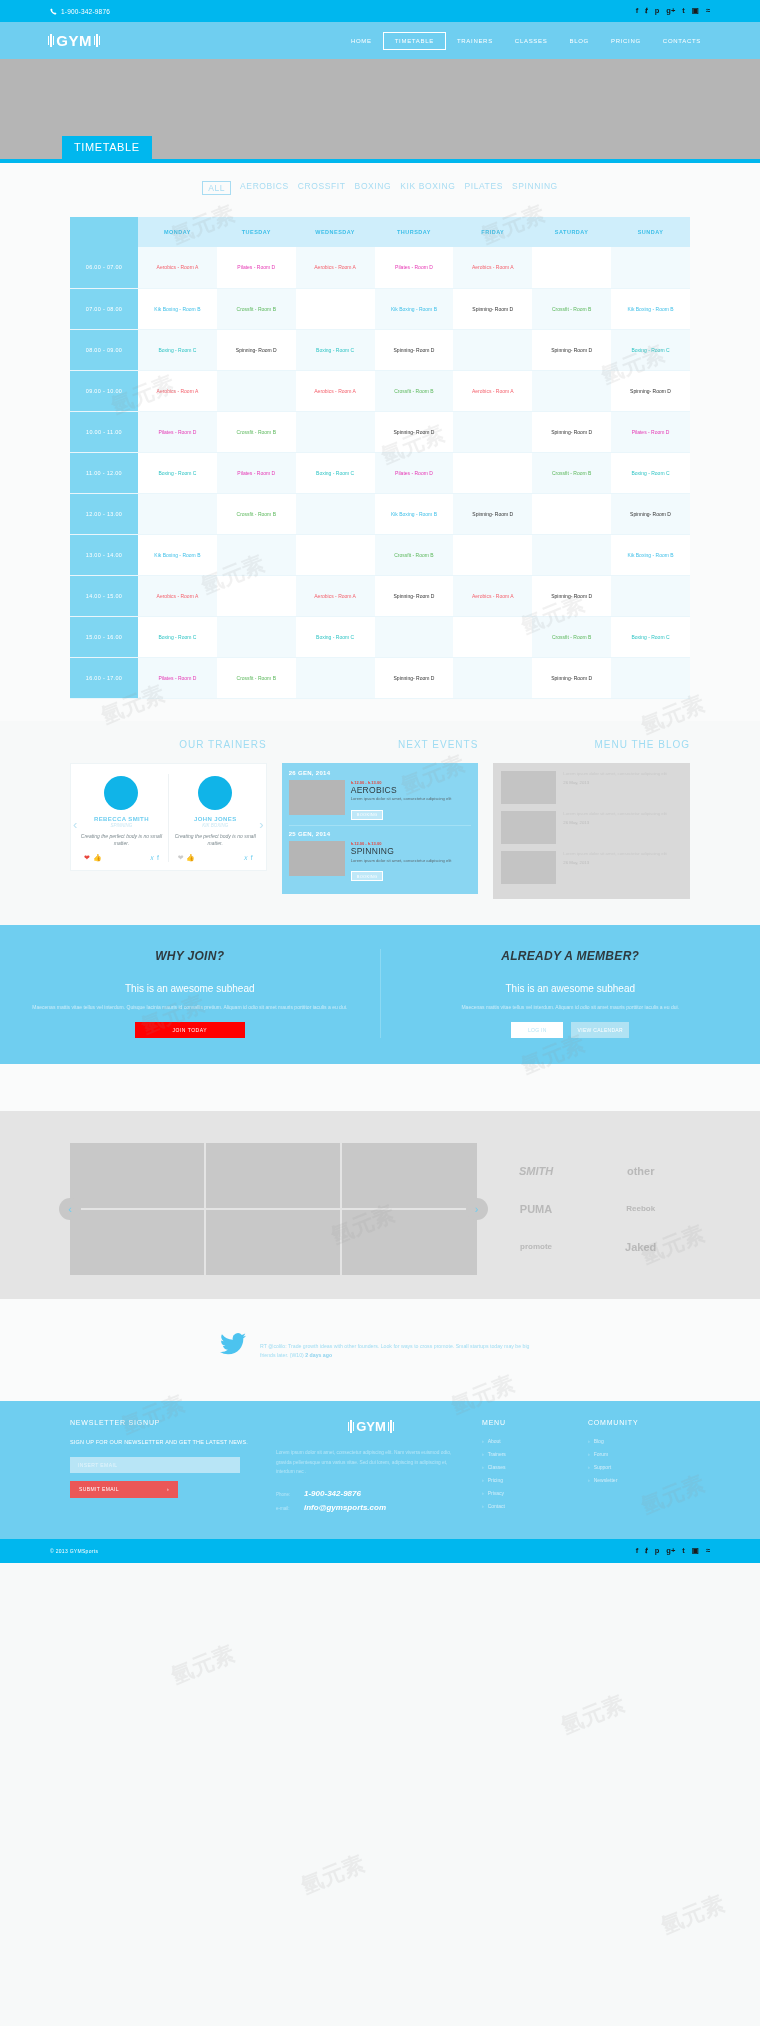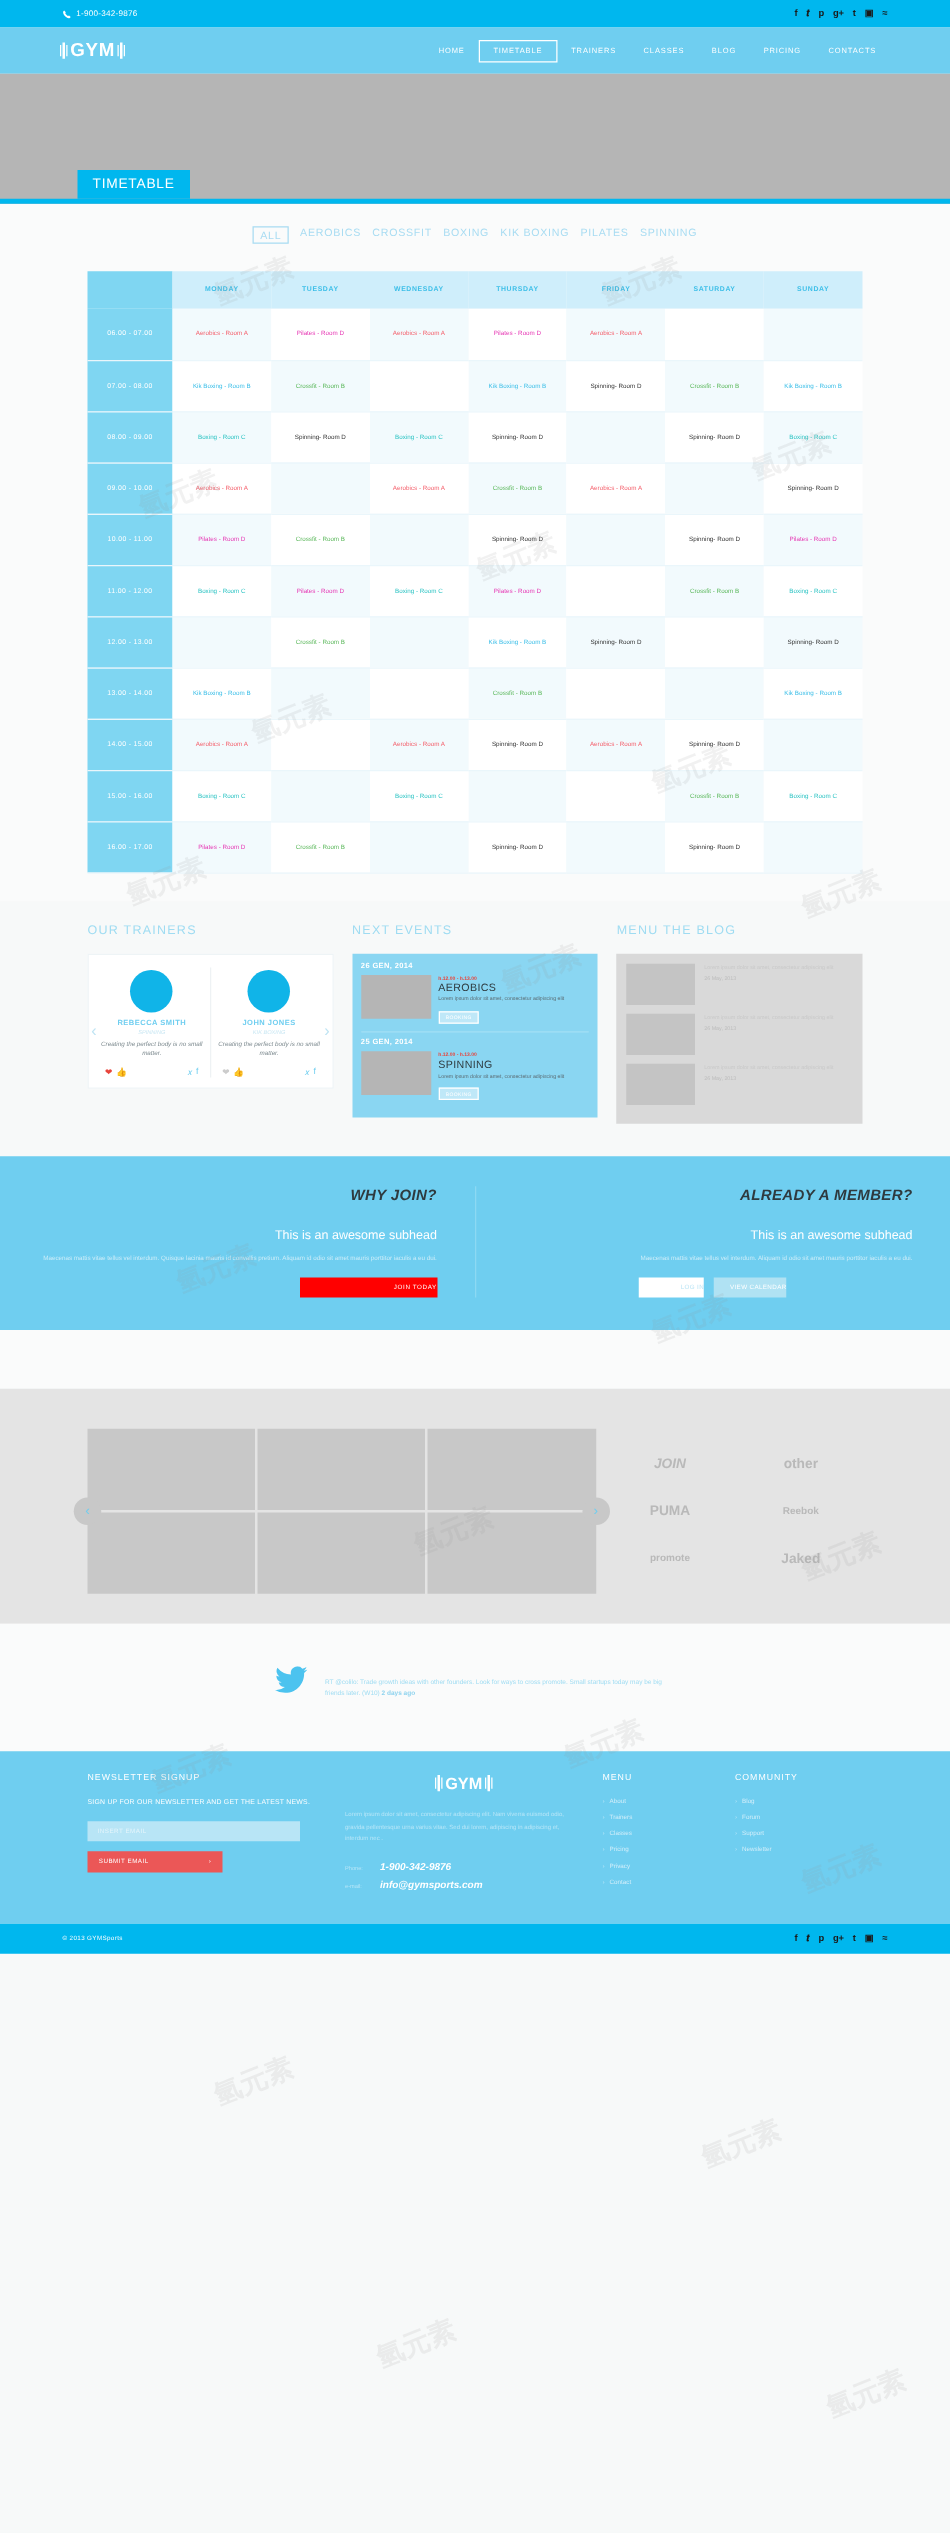--- a/index.html
+++ b/index.html
@@ -50,21 +50,21 @@
   table.tt td { height:41px; font-size:5px; text-align:center; vertical-align:middle;
                 border-bottom:1px solid #eaf6fb; }
   table.tt td.alt { background:#f2fafd; }
   table.tt td.wht { background:#ffffff; }
   .c-aerobics{color:#f4606c}.c-pilates{color:#e637b4}.c-crossfit{color:#5cb85c}
   .c-boxing{color:#2ec4c4}.c-kik{color:#3dbfe8}.c-spinning{color:#333}
 
   
   .three { display:flex; gap:15px; width:620px; margin:18px auto 0; }
   .col { flex:1; }
-  .col h3 { text-align:left; color:#9fdcf2; font-size:10px; font-weight:normal;
+  .col h3 { text-align:right; color:#9fdcf2; font-size:10px; font-weight:normal;
             letter-spacing:1px; margin-bottom:13px; }
   .trainer-card{background:#fff;border:1px solid #eef4f6;padding:10px 4px 8px;display:flex;position:relative;}
   .tr-arrow{position:absolute;top:50%;color:#bfe4f3;font-size:13px;}
   .tr-arrow.l{left:2px}.tr-arrow.r{right:2px}
   .tr { flex:1; text-align:center; padding:0 5px;}
   .tr + .tr { border-left:1px solid #eef2f4; }
   .av { width:34px;height:34px;border-radius:50%;background:#10b4e8;margin:2px auto 6px;}
   .tr-name{color:#6fcef0;font-size:6px;font-weight:bold;letter-spacing:.4px;}
   .tr-role{color:#c9e7f3;font-size:4.5px;font-style:italic;margin-top:1px;}
   .tr-quote{color:#7d8a8f;font-size:5px;font-style:italic;line-height:1.5;margin-top:5px;}
@@ -84,21 +84,21 @@
   .ev-hr{border-top:1px solid #a3e0f5;margin:4px 0 5px;}
 
   .blog{background:#d9d9d9;padding:8px;}
   .bl{display:flex;gap:7px;margin-bottom:7px;}
   .bl-thumb{width:55px;height:33px;background:#c4c4c4;flex:none;}
   .bl-txt{color:#c9c9c9;font-size:4.3px;line-height:1.5;}
   .bl-date{color:#bdbdbd;font-size:4.3px;margin-top:3px;}
 
   
   .join{background:#6fcef0;padding:24px 0 26px;display:flex;}
-  .join-col{flex:1;text-align:right;padding:0 30px;}
+  .join-col{flex:1;text-align:center;padding:0 30px;}
   .join-col:first-child{border-right:1px solid #8cd9f3;}
   .join-h{color:#2e3a3f;font-size:12px;font-style:italic;font-weight:bold;letter-spacing:.3px;}
   .join-sub{color:#fff;font-size:10px;margin-top:20px;}
   .join-p{color:#cdedf9;font-size:5px;line-height:1.8;margin-top:9px;}
   .btn-red{display:inline-block;background:#ff0000;color:#fff;font-size:5px;
            padding:5px 0;width:110px;margin-top:10px;letter-spacing:.5px;}
   .btn-pair{display:flex;gap:8px;justify-content:center;margin-top:10px;}
   .btn-wht{background:#fff;color:#b9e4f5;font-size:5px;padding:5px 0;width:52px;letter-spacing:.3px;}
   .btn-pale{background:#b0e2f3;color:#fff;font-size:5px;padding:5px 0;width:58px;letter-spacing:.3px;}
 
@@ -473,21 +473,21 @@
       <div></div>
       <div></div>
       <div></div>
       <div></div>
       <div></div>
       <div></div>
       <div class="gal-arrow l">‹</div>
       <div class="gal-arrow r">›</div>
     </div>
     <div class="partners">
-      <div style="font-style:italic">JOIN</div>
+      <div style="font-style:italic">SMITH</div>
       <div>other</div>
       <div>PUMA</div>
       <div style="font-size:8px">Reebok</div>
       <div style="font-size:8px">promote</div>
       <div>Jaked</div>
     </div>
   </div>
 </div>
 
 <div class="tw">

